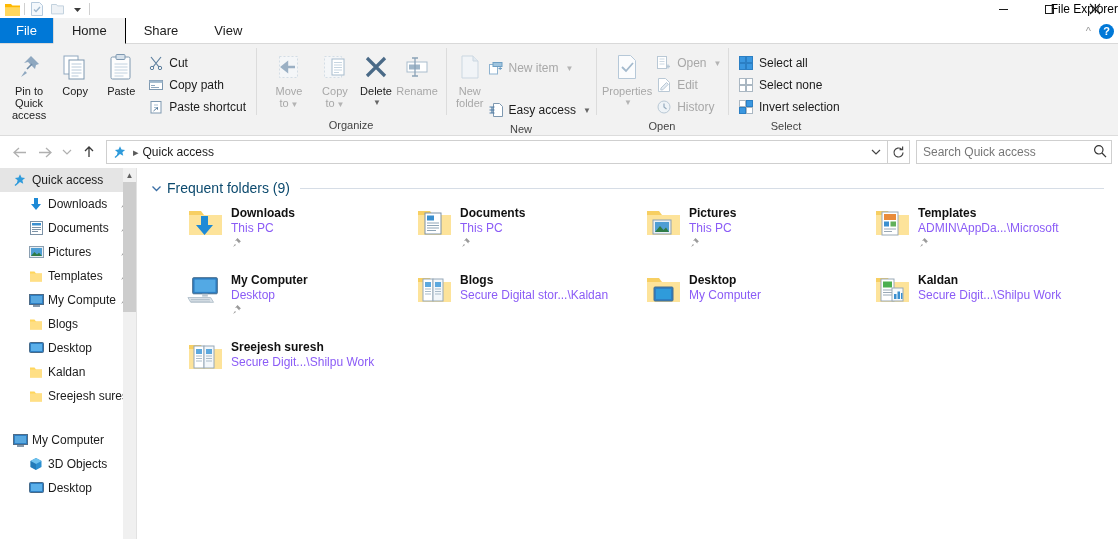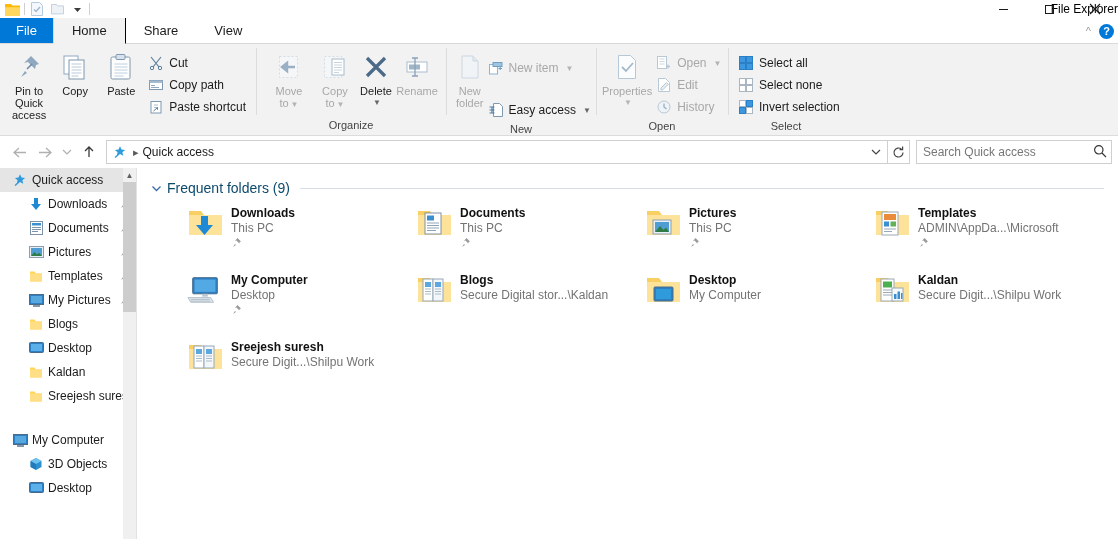--- a/index.html
+++ b/index.html
@@ -231,21 +231,21 @@
   .grid {
     display: grid;
     grid-template-columns: repeat(4, 229px);
     row-gap: 20px;
     margin-top: 6px;
   }
   .tile { display: flex; align-items: flex-start; gap: 8px; padding-left: 36px; }
   .tile .ticon { width: 36px; height: 38px; flex: none; display: flex; align-items: center; justify-content: center; }
   .tile .tmeta { padding-top: 2px; }
   .tile .tname { font-size: 12px; color: #111; font-weight: bold; white-space: nowrap; }
-  .tile .tsub { font-size: 12px; color: #737373; white-space: nowrap; margin-top: 1px; }
+  .tile .tsub { font-size: 12px; color: #8b5cf6; white-space: nowrap; margin-top: 1px; }
   .tile .tpin { margin-top: 2px; }
 
   .recent-hdr { margin-top: 26px; }
 </style>
 </head>
 <body>
 
 <div class="titlebar">
   <div class="qat">
     <div class="qat-btn">
@@ -702,21 +702,21 @@
     </div>
 
     <div class="navitem ind1">
       <span class="nico">
         <svg width="15" height="13" viewBox="0 0 15 13">
           <rect x="0.5" y="0.5" width="14" height="10" fill="#2d7fc4" stroke="#4f6c87"></rect>
           <rect x="2" y="2" width="11" height="7" fill="#58a8e0"></rect>
           <path d="M4 12h7" stroke="#4f6c87" stroke-width="1.4"></path>
         </svg>
       </span>
-      <span class="ntxt">My Pictures</span>
+      <span class="ntxt">My Compute</span>
       <span class="pin">
         <svg width="11" height="11" viewBox="0 0 11 11">
             <path d="M6.5 1l3.5 3.5-1.3.5-.4 1.6L5.5 3.6l-1.6.4z" fill="#9a9a9a"></path>
             <path d="M4 7l-2 3 3-2z" fill="#9a9a9a"></path>
           </svg>
       </span>
     </div>
 
     <div class="navitem ind1">
       <span class="nico">

